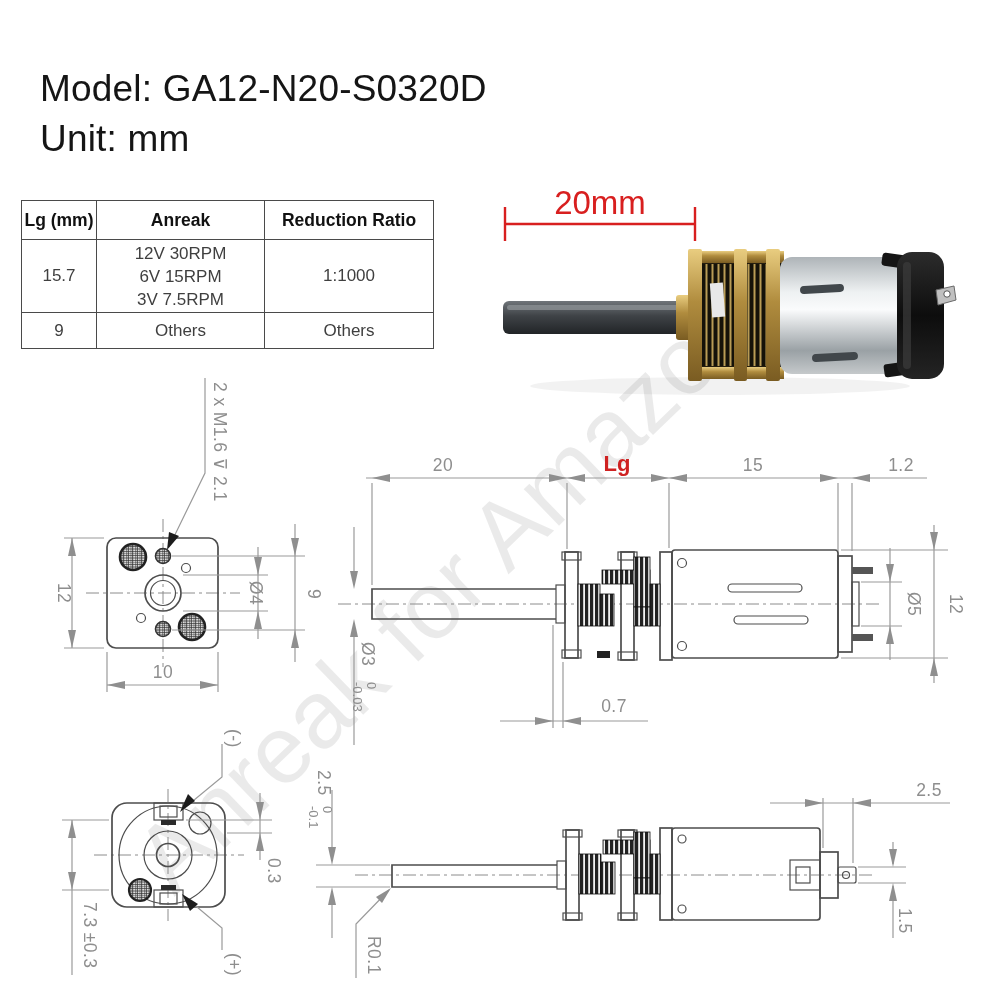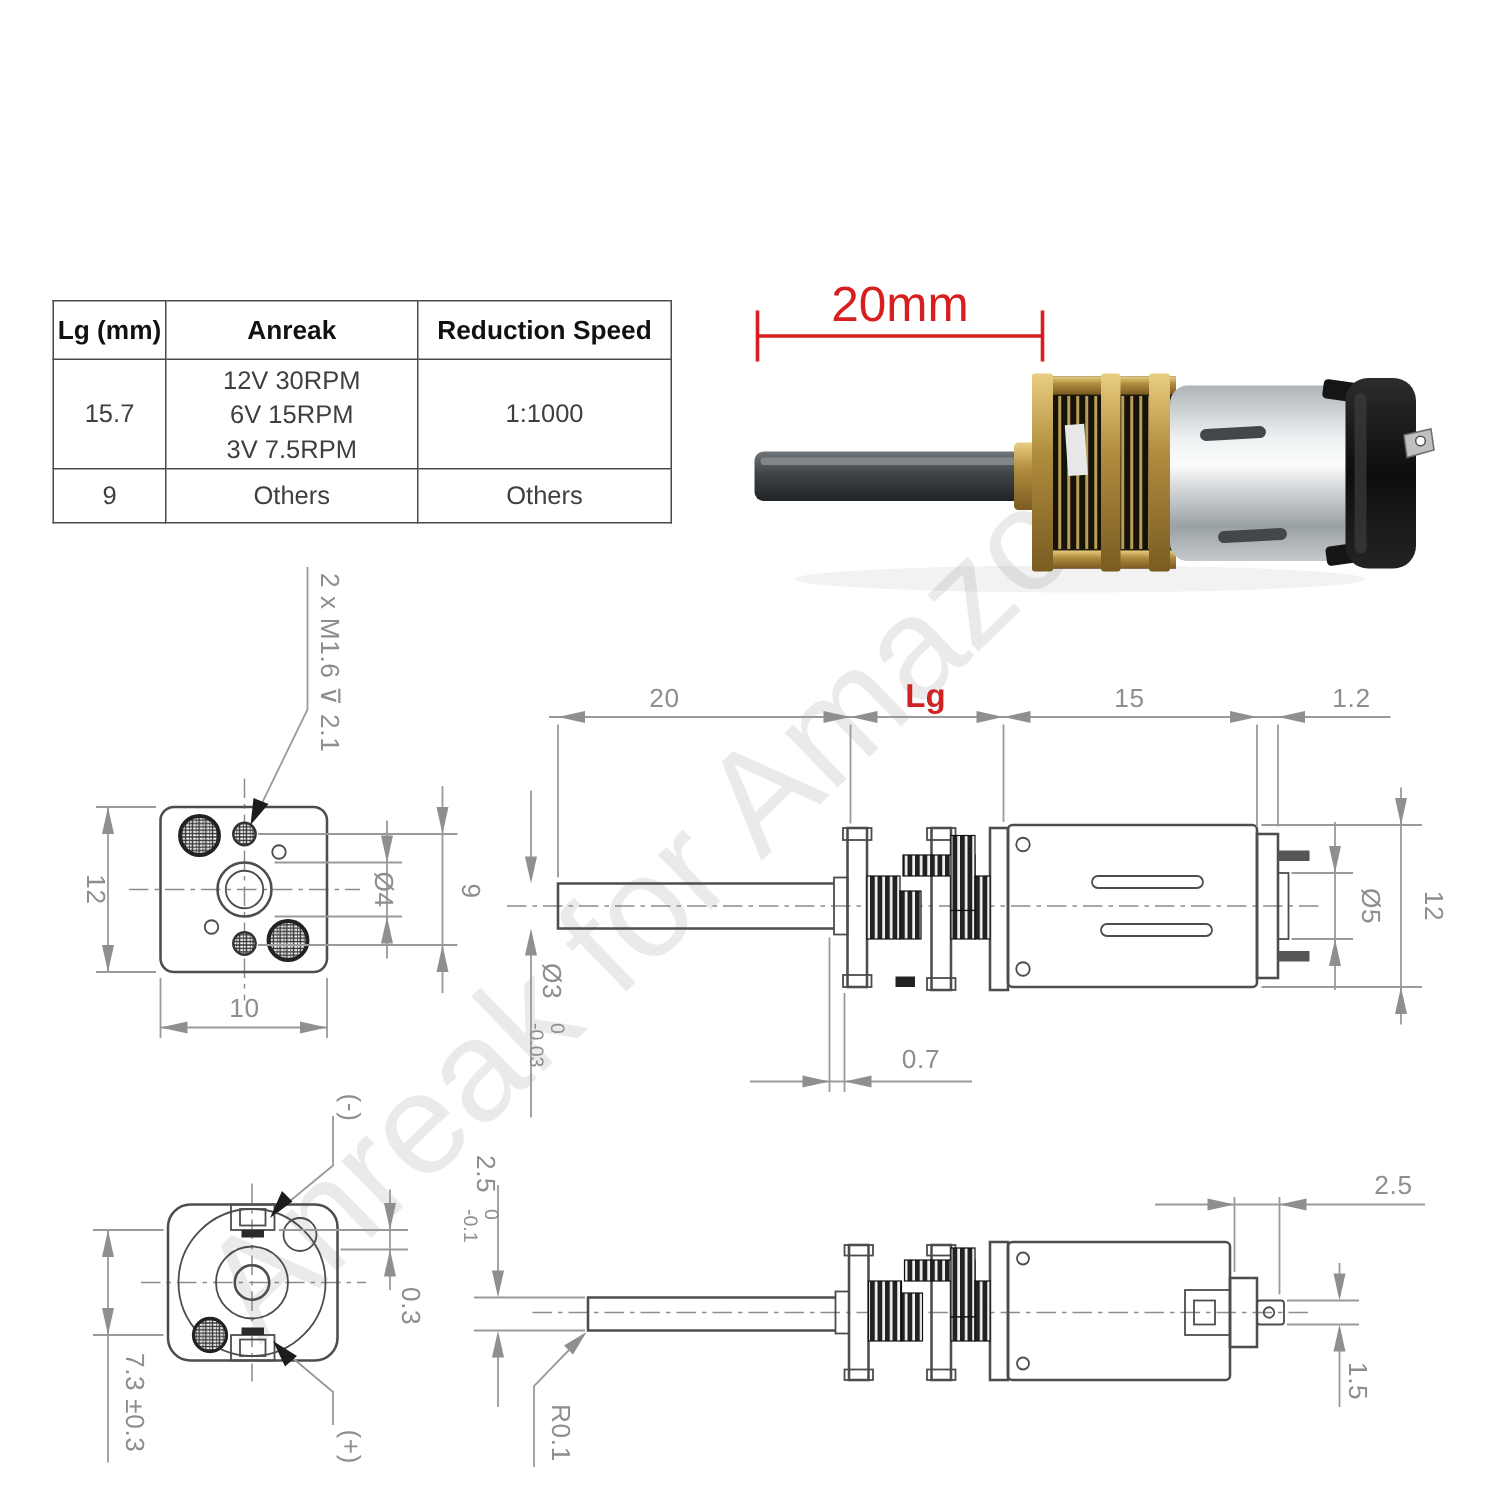--- a/index.html
+++ b/index.html
@@ -5,21 +5,21 @@
   html,body{margin:0;padding:0;background:#fff}
   .canvas{position:relative;width:1000px;height:1000px;background:#fff;overflow:hidden;
           font-family:"Liberation Sans",sans-serif;color:#151515}
   
   .watermark{position:absolute;left:-160px;top:528px;width:1210px;height:124px;line-height:124px;
              text-align:center;font-size:96px;color:#000;opacity:.08;transform:rotate(-44deg);
              white-space:nowrap;pointer-events:none;user-select:none}
   
   .hdr{position:absolute;left:40px;top:64px;font-size:37px;line-height:50px;letter-spacing:.2px}
   
-  .spec-table{position:absolute;left:35px;top:200px;border-collapse:collapse;table-layout:fixed;
+  .spec-table{position:absolute;left:21px;top:200px;border-collapse:collapse;table-layout:fixed;
               font-size:17px;color:#3f3f3f}
   .spec-table th,.spec-table td{border:1.5px solid #4a4a4a;text-align:center;vertical-align:middle;padding:0}
   .spec-table th{font-size:17.5px;color:#111;height:38px;font-weight:bold}
   .col-lg{width:74px}.col-speed{width:167px}.col-ratio{width:168px}
   .row-main td{height:72px}
   .row-other td{height:35px}
   .speed-line{line-height:23px}
   .red{color:#c92727}
   
   .ol{fill:none;stroke:#4d4d4d;stroke-width:1.7}
@@ -35,28 +35,30 @@
   .rdim{stroke:#d81f1f;stroke-width:2.4;fill:none}
 </style>
 </head>
 <body>
 
 <div class="canvas">
 
   <div class="watermark">Anreak for Amazon</div>
 
   <div class="hdr">
+    <div><span>Model:</span> <span>GA12-N20-S0320D</span></div>
+    <div><span>Unit:</span> <span>mm</span></div>
   </div>
 
   <table class="spec-table">
     <thead>
       <tr>
         <th class="col-lg red">Lg (mm)</th>
         <th class="col-speed">Anreak</th>
-        <th class="col-ratio">Reduction Speed</th>
+        <th class="col-ratio">Reduction Ratio</th>
       </tr>
     </thead>
     <tbody>
       <tr class="row-main">
         <td>15.7</td>
         <td>
           <div class="speed-line">12V 30RPM</div>
           <div class="speed-line">6V 15RPM</div>
           <div class="speed-line">3V 7.5RPM</div>
         </td>

